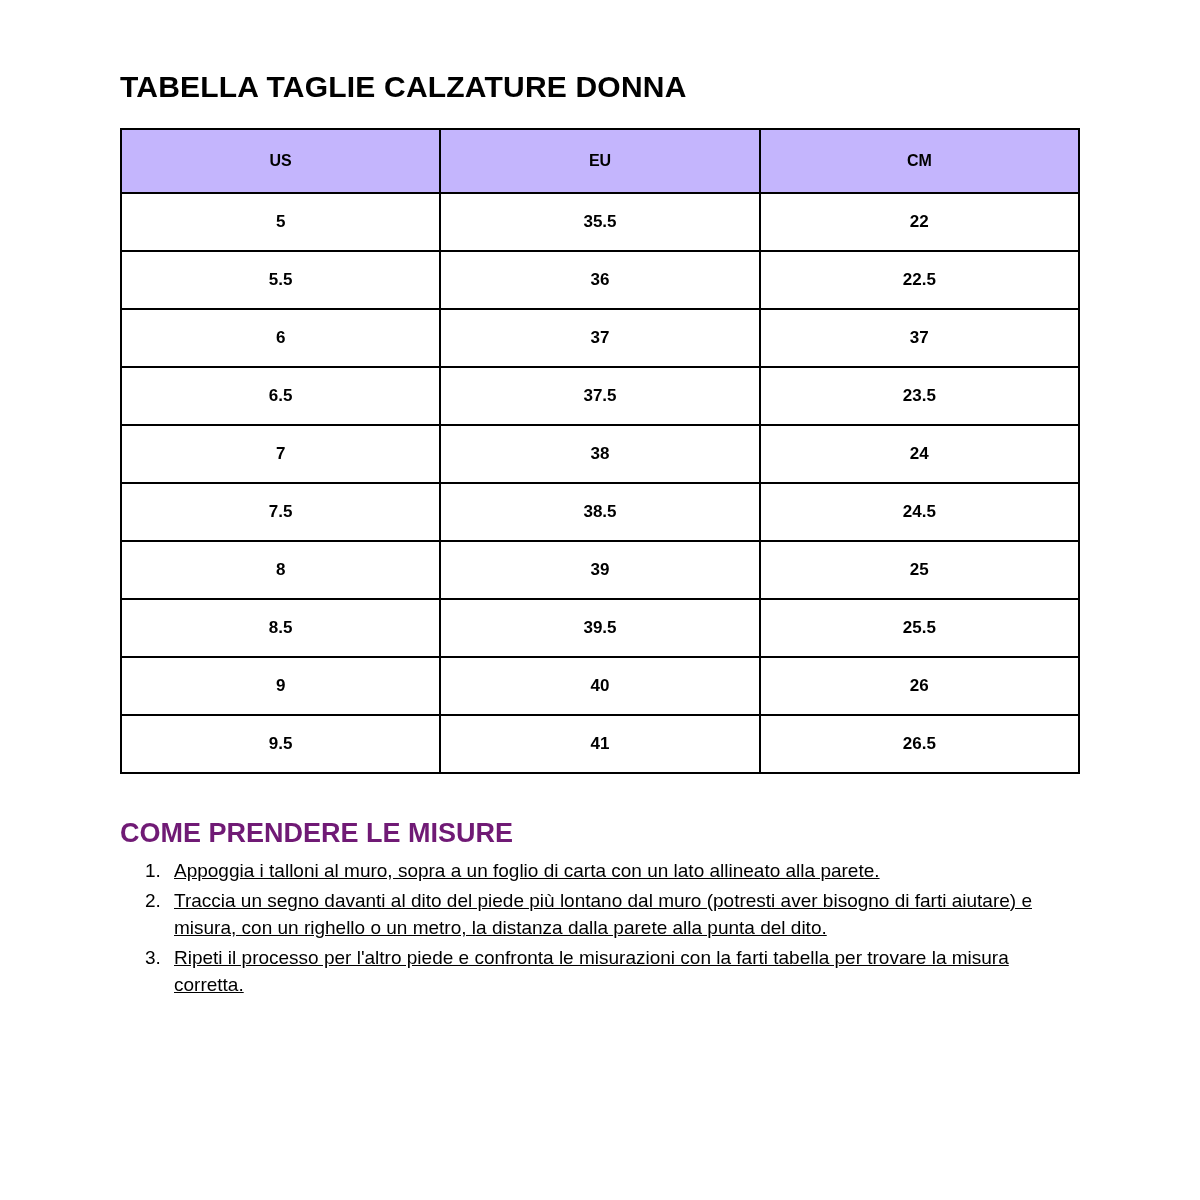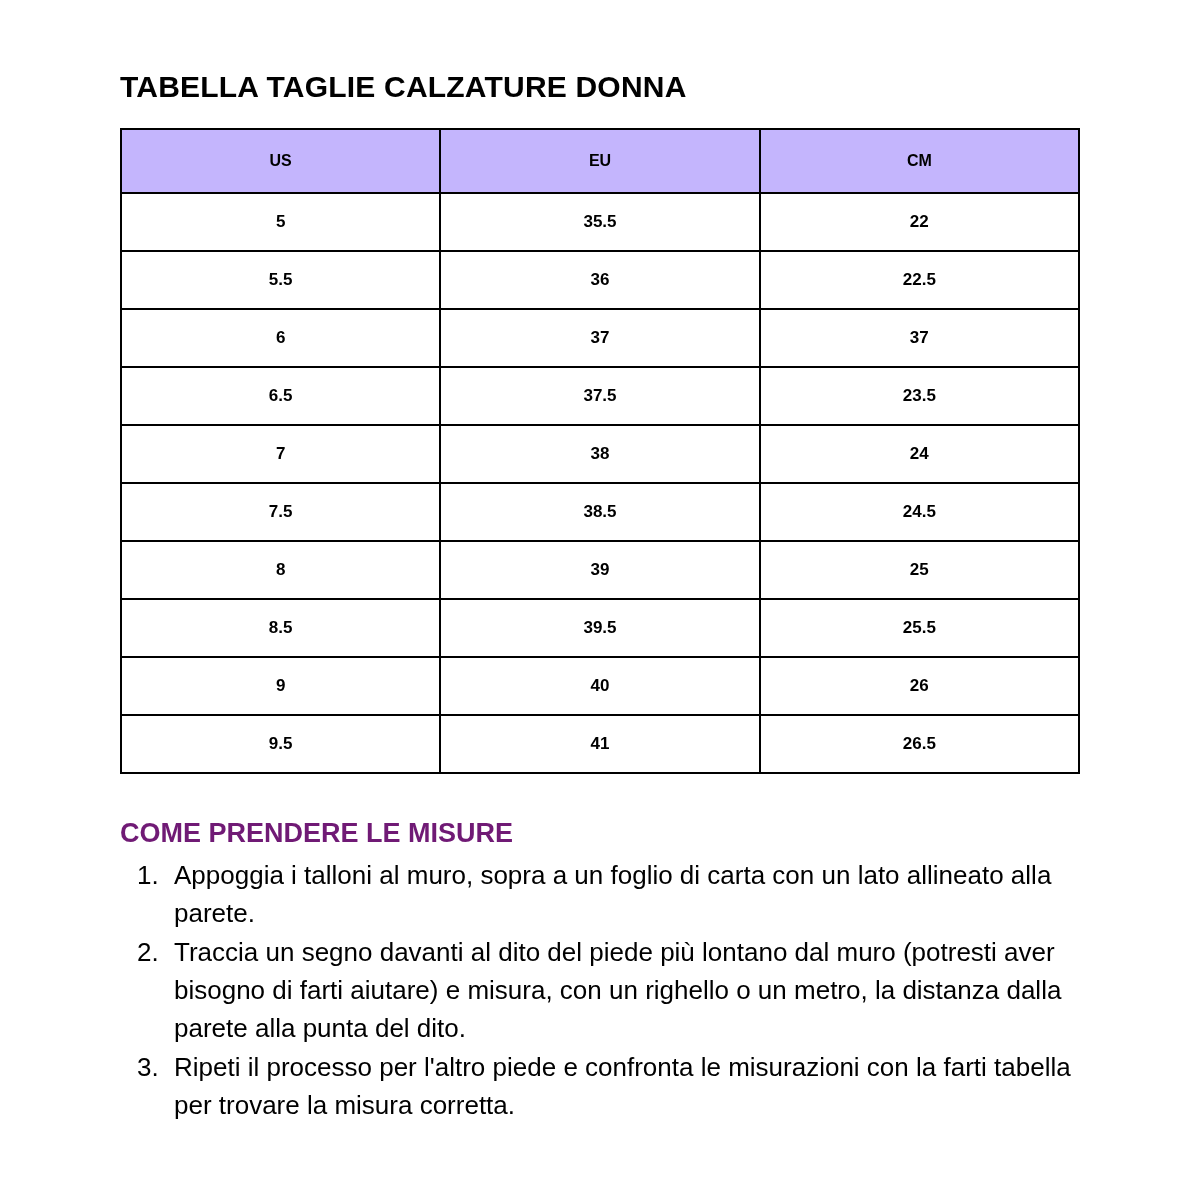--- a/index.html
+++ b/index.html
@@ -54,23 +54,24 @@
   }
   .section-title {
     font-size: 27px;
     font-weight: bold;
     margin: 44px 0 8px 0;
     color: #701a75;
   }
   ol.steps {
     margin: 0;
     padding-left: 46px;
-    font-size: 26px;
+    font-size: 19px;
     line-height: 1.45;
     color: #000;
+    text-decoration: underline;
   }
   ol.steps li {
     margin-bottom: 2px;
     padding-left: 8px;
   }
 </style>
 </head>
 <body>
 
 <div class="page">

